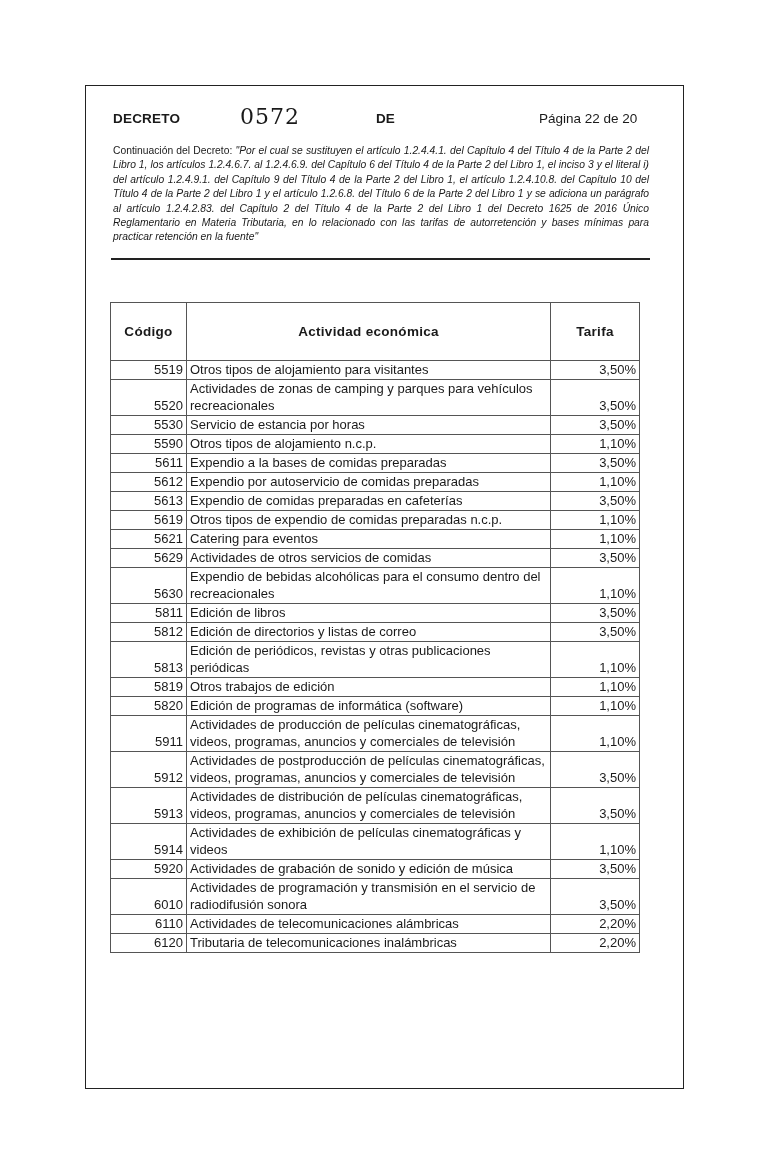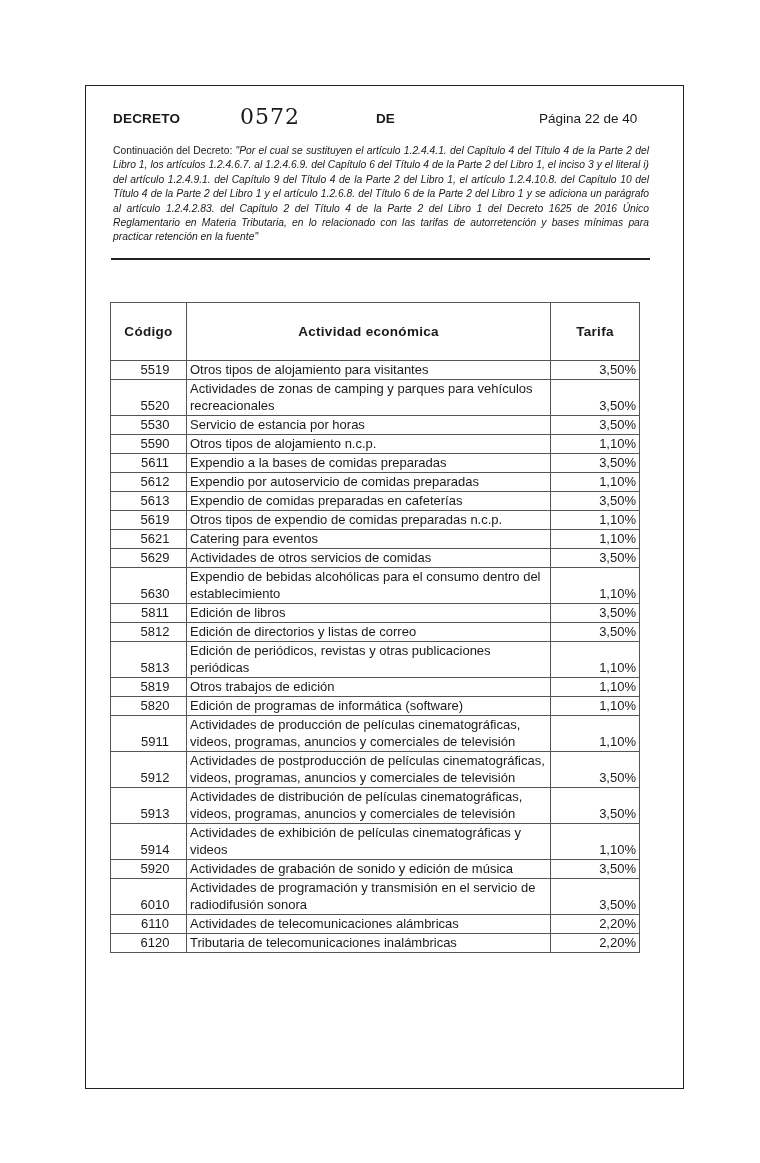--- a/index.html
+++ b/index.html
@@ -9,37 +9,37 @@
   .hdr .decreto { position: absolute; left: 113px; top: 5px; font-size: 13.5px; font-weight: bold; letter-spacing: 0.2px; }
   .hdr .num { position: absolute; left: 240px; top: -2px; font-family: "DejaVu Serif", serif; font-size: 22px; letter-spacing: 1px; }
   .hdr .de { position: absolute; left: 376px; top: 5px; font-size: 13.5px; font-weight: bold; text-align: center; }
   .hdr .pagina { position: absolute; left: 539px; top: 5px; font-size: 13.5px; }
   .cont { position: absolute; left: 113px; top: 144px; width: 536px; font-size: 10.3px; line-height: 14.4px; text-align: justify; }
   .cont .q { font-style: italic; }
   .rule { position: absolute; left: 111px; top: 258px; width: 539px; height: 2px; background: #222; }
   table { position: absolute; left: 110px; top: 278px; width: 530px; border-collapse: collapse; font-size: 13px; margin-top: 24px; }
   th, td { border: 1px solid #555; padding: 0 3px; vertical-align: bottom; line-height: 17px; }
   th { height: 57px; vertical-align: middle; font-weight: bold; font-size: 13.5px; letter-spacing: 0.3px; }
-  td.code { text-align: center; width: 56px; padding-left: 16px; }
+  td.code { text-align: right; width: 56px; padding-left: 16px; }
   td.act { text-align: left; }
   td.rate { text-align: right; width: 82px; }
   th.code { width: 56px; text-align: center; }
   th.rate { width: 82px; }
   tr.r td { padding-top: 0; padding-bottom: 1px; }
 </style>
 </head>
 <body>
 
 <div class="frame"></div>
 
 <div class="hdr">
   <span class="decreto">DECRETO</span>
   <span class="num">0572</span>
   <span class="de">DE</span>
-  <span class="pagina">Página 22 de 40</span>
+  <span class="pagina">Página 22 de 20</span>
 </div>
 
 <div class="cont"><span>Continuación del Decreto: </span><span class="q">"Por el cual se sustituyen el artículo 1.2.4.4.1. del Capítulo 4 del Título 4 de la Parte 2 del Libro 1, los artículos 1.2.4.6.7. al 1.2.4.6.9. del Capítulo 6 del Título 4 de la Parte 2 del Libro 1, el inciso 3 y el literal i) del artículo 1.2.4.9.1. del Capítulo 9 del Título 4 de la Parte 2 del Libro 1, el artículo 1.2.4.10.8. del Capítulo 10 del Título 4 de la Parte 2 del Libro 1 y el artículo 1.2.6.8. del Título 6 de la Parte 2 del Libro 1 y se adiciona un parágrafo al artículo 1.2.4.2.83. del Capítulo 2 del Título 4 de la Parte 2 del Libro 1 del Decreto 1625 de 2016 Único Reglamentario en Materia Tributaria, en lo relacionado con las tarifas de autorretención y bases mínimas para practicar retención en la fuente"</span></div>
 
 <div class="rule"></div>
 
 <table>
   <thead>
     <tr>
       <th class="code">Código</th>
@@ -93,21 +93,21 @@
         <td class="act">Catering para eventos</td>
         <td class="rate">1,10%</td>
       </tr>
       <tr class="r">
         <td class="code">5629</td>
         <td class="act">Actividades de otros servicios de comidas</td>
         <td class="rate">3,50%</td>
       </tr>
       <tr class="r">
         <td class="code">5630</td>
-        <td class="act">Expendio de bebidas alcohólicas para el consumo dentro del establecimiento</td>
+        <td class="act">Expendio de bebidas alcohólicas para el consumo dentro del recreacionales</td>
         <td class="rate">1,10%</td>
       </tr>
       <tr class="r">
         <td class="code">5811</td>
         <td class="act">Edición de libros</td>
         <td class="rate">3,50%</td>
       </tr>
       <tr class="r">
         <td class="code">5812</td>
         <td class="act">Edición de directorios y listas de correo</td>

